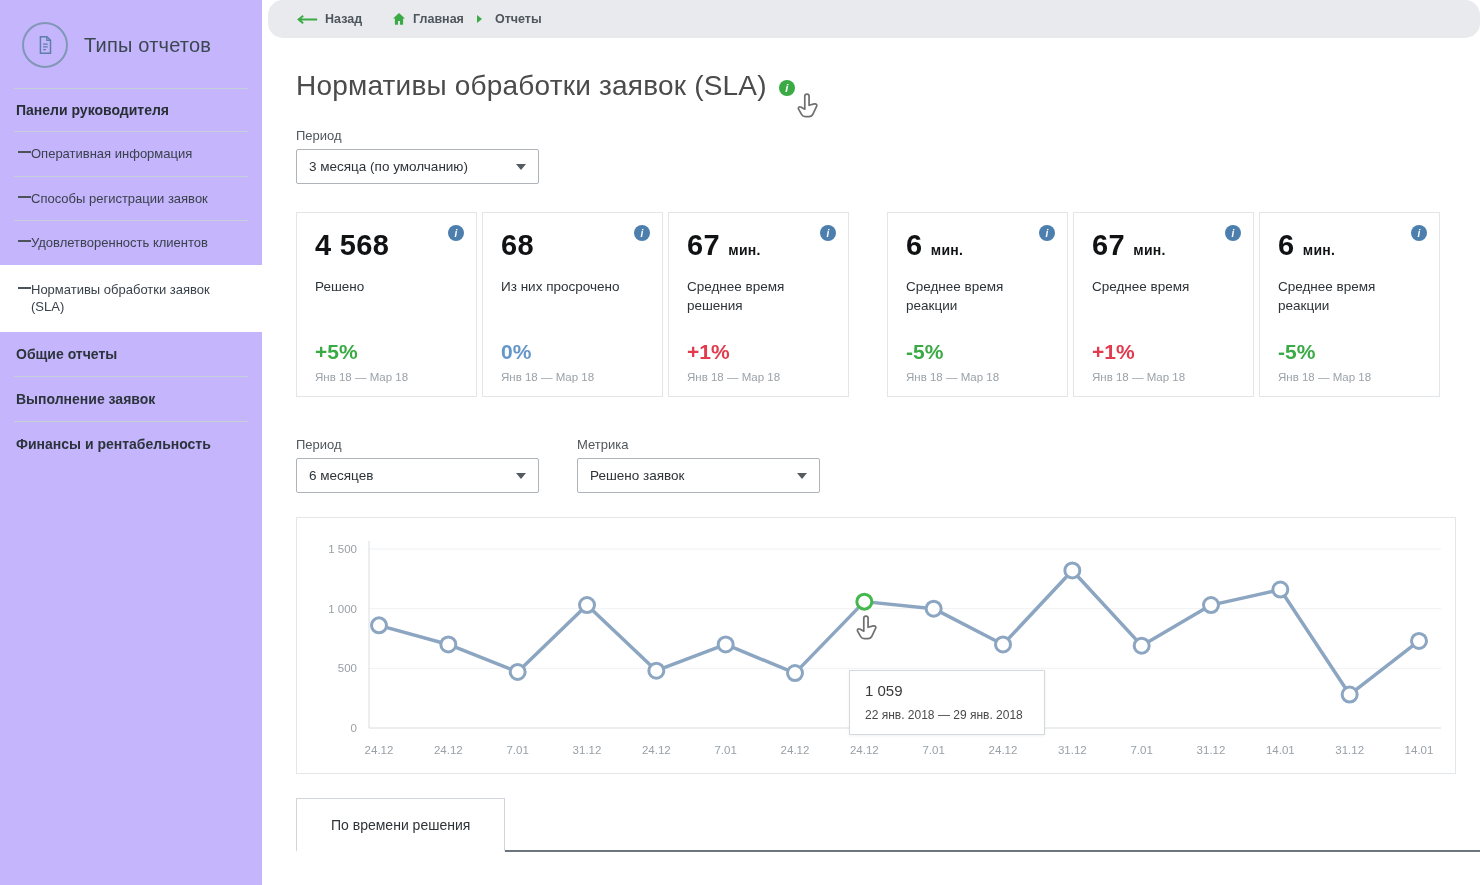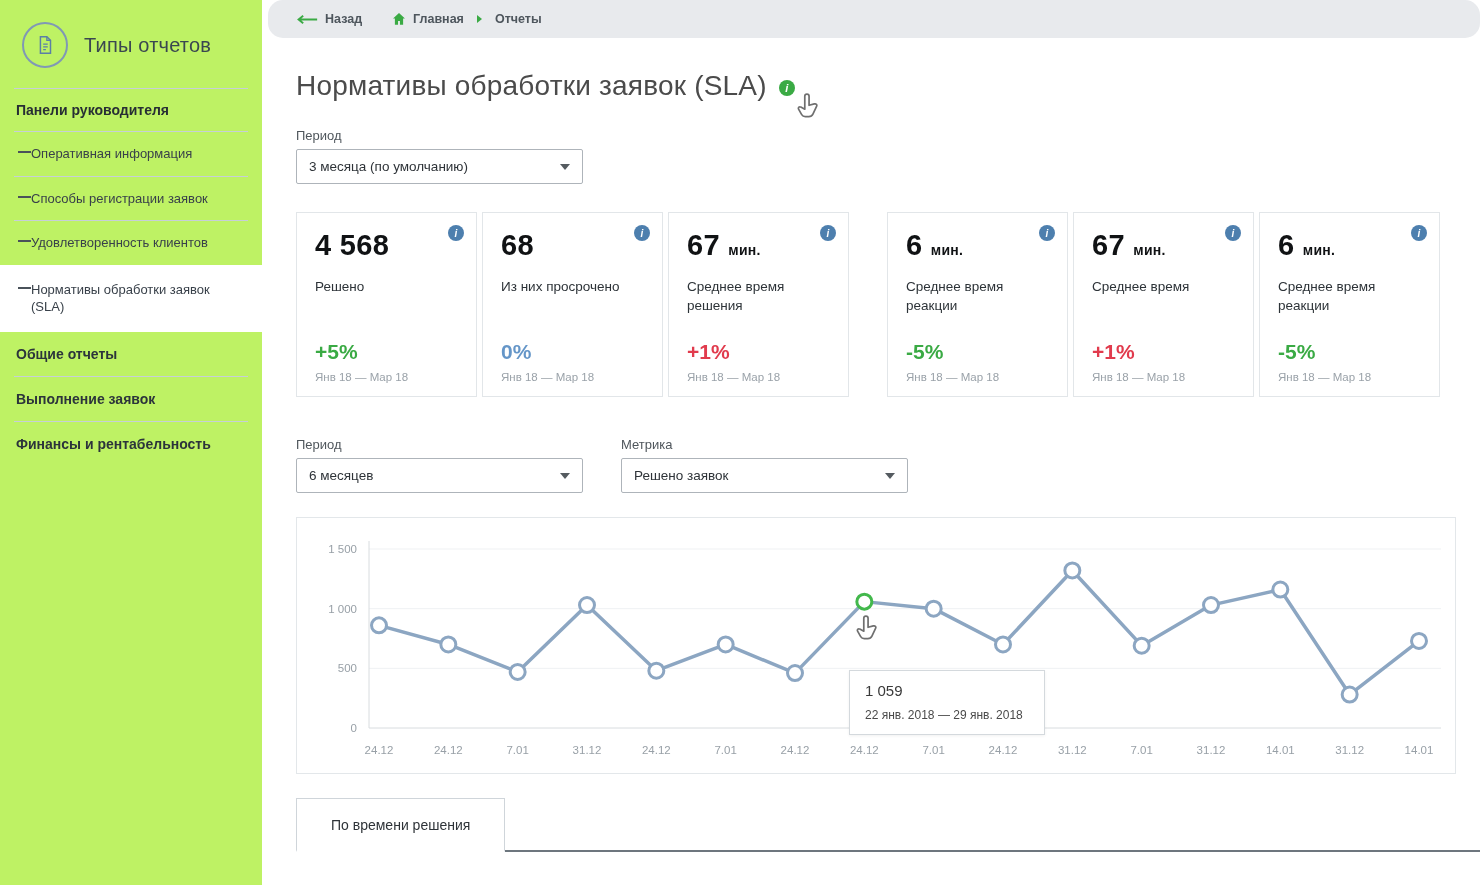--- a/index.html
+++ b/index.html
@@ -1,21 +1,21 @@
 <!DOCTYPE html>
 <html><head>
 <meta charset="utf-8">
 <style>
   * { margin:0; padding:0; box-sizing:border-box; }
   html,body { width:1480px; height:885px; background:#fff; overflow:hidden;
               font-family:"Liberation Sans", sans-serif; color:#333; }
 
   
   .sidebar { position:absolute; left:0; top:0; width:262px; height:885px;
-             background:#bef264; }
+             background:#c4b5fd; }
   .sb-head { display:flex; align-items:center; gap:16px; padding:22px 20px 20px 22px; }
   .sb-circle { width:46px; height:46px; border:2px solid #8098b5; border-radius:50%;
                display:flex; align-items:center; justify-content:center; flex:0 0 auto; background:transparent;}
   .sb-title { font-size:20px; color:#3a4750; letter-spacing:.2px; }
   .sb-sep { border:none; border-top:1px solid #c6cfd7; margin:0 14px; }
   .sb-section { font-size:14px; font-weight:700; color:#272e34; padding:13px 16px; }
   .sb-item { display:flex; align-items:flex-start; padding:13px 16px 13px 18px;
              font-size:13px; color:#39414a; cursor:pointer; line-height:1.35;}
   .sb-item .dash { width:13px; height:2px; background:#4a525a; margin-top:6px; flex:0 0 auto;}
   .sb-item.active { background:#ffffff; padding-top:16px; padding-bottom:16px; }
@@ -33,21 +33,21 @@
   
   .main { position:absolute; left:268px; top:38px; width:1212px; height:847px; padding-left:28px; }
   .page-title-row { display:flex; align-items:flex-start; gap:12px; margin-top:32px; position:relative;}
   .page-title { font-size:28px; font-weight:400; color:#4b4b4b; letter-spacing:.2px;}
   .title-info { width:16px; height:16px; border-radius:50%; background:#3aaa44; color:#fff;
                 font-size:11px; font-weight:700; display:flex; align-items:center; justify-content:center;
                 margin-top:10px; cursor:pointer; font-style:italic;}
   .hand { position:absolute; pointer-events:none; }
 
   .filter-label { font-size:13px; color:#4f565c; margin-top:26px; }
-  .dropdown { margin-top:6px; width:287px; height:35px; background:#fff; border:1px solid #aeb4ba;
+  .dropdown { margin-top:6px; width:243px; height:35px; background:#fff; border:1px solid #aeb4ba;
               border-radius:2px; display:flex; align-items:center; justify-content:space-between;
               padding:0 12px; font-size:13.5px; color:#2e3338; cursor:pointer; }
   .caret { width:0; height:0; border-left:5px solid transparent; border-right:5px solid transparent;
            border-top:6px solid #555b60; }
 
   
   .cards-row { display:flex; gap:38px; margin-top:28px; }
   .card-group { display:flex; gap:5px; }
   .card { position:relative; width:181px; height:185px; background:#fff; border:1px solid #e2e6e9;
           padding:16px 16px 13px 18px; display:flex; flex-direction:column; }

